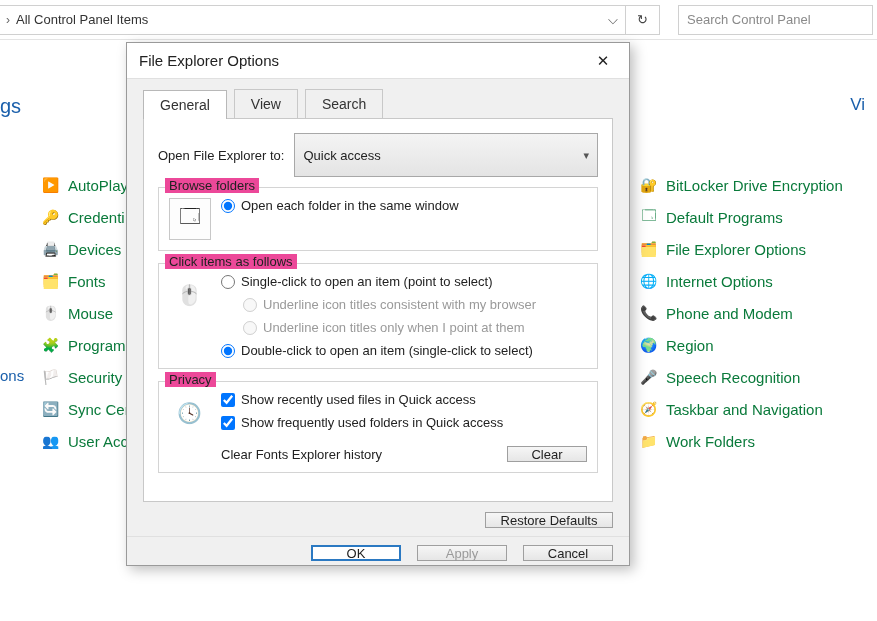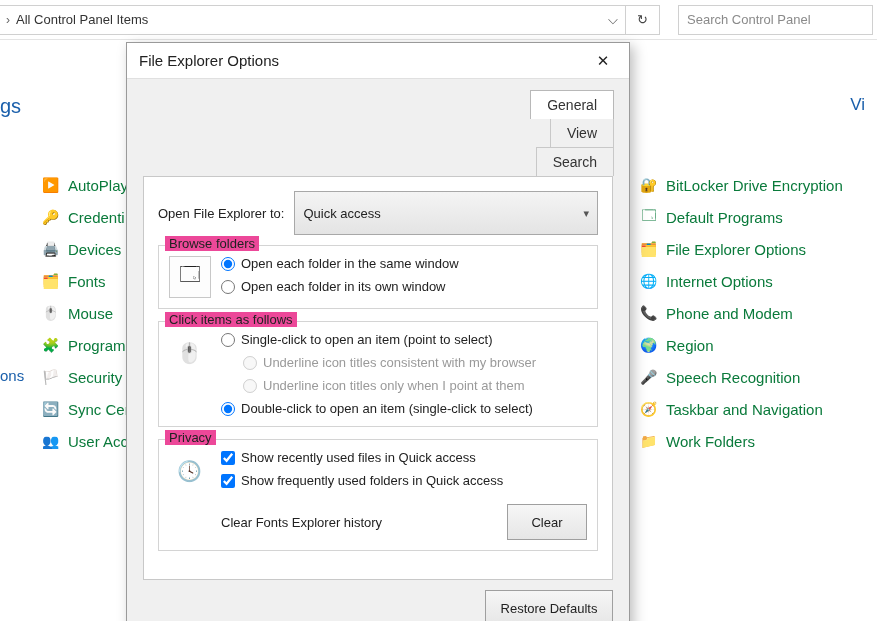--- a/index.html
+++ b/index.html
@@ -103,22 +103,21 @@
   .dlg-close {
     margin-left:auto;
     width:40px; height:30px;
     display:flex; align-items:center; justify-content:center;
     font-size:15px; color:#222;
   }
 
   .tabstrip {
     display:flex; align-items:flex-end;
     padding: 10px 16px 0 16px;
-    gap:0;
-    flex-direction:column;
+    gap:8px;
   }
   .tab {
     padding:6px 16px 6px 16px;
     border:1px solid #c8c8c8;
     border-bottom:none;
     background:#f0f0f0;
     color:#333; font-size:14px;
     margin-right:-1px;
     position:relative;
   }
@@ -175,21 +174,21 @@
     width:14px; height:14px; margin:0;
   }
   .opts .sub input[type=radio]{ accent-color:#9a9a9a; }
 
   .clear-row {
     display:flex; align-items:center;
     margin-top:12px; padding-left:52px;
   }
   .clear-row .lbl{ }
   .btn {
-    height:36px; min-width:80px;
+    height:16px; min-width:80px;
     border:1px solid #9f9f9f;
     background: linear-gradient(#f6f6f6,#e6e6e6);
     display:inline-flex; align-items:center; justify-content:center;
     padding:0 14px; font-size:13px; color:#222;
   }
   .btn.wide{ min-width:128px;}
   .btn.default{ border:2px solid #2b79c2; background:#fff;}
   .btn.disabled{ color:#9a9a9a;}
   .clear-row .btn{ margin-left:auto;}
 
@@ -329,24 +328,20 @@
 
     <div class="group">
       <span class="legend">Browse folders</span>
       <div class="group-inner">
         <div class="grp-icon">🗔</div>
         <div class="opts">
           <label>
             <input type="radio" name="bf" checked="" style="">
             <span>Open each folder in the same window</span>
           </label>
-          <label>
-            <input type="radio" name="bf" style="">
-            <span>Open each folder in its own window</span>
-          </label>
         </div>
       </div>
     </div>
 
     <div class="group">
       <span class="legend">Click items as follows</span>
       <div class="group-inner">
         <div class="grp-icon" style="border:none;background:transparent;">🖱️</div>
         <div class="opts">
           <label>

